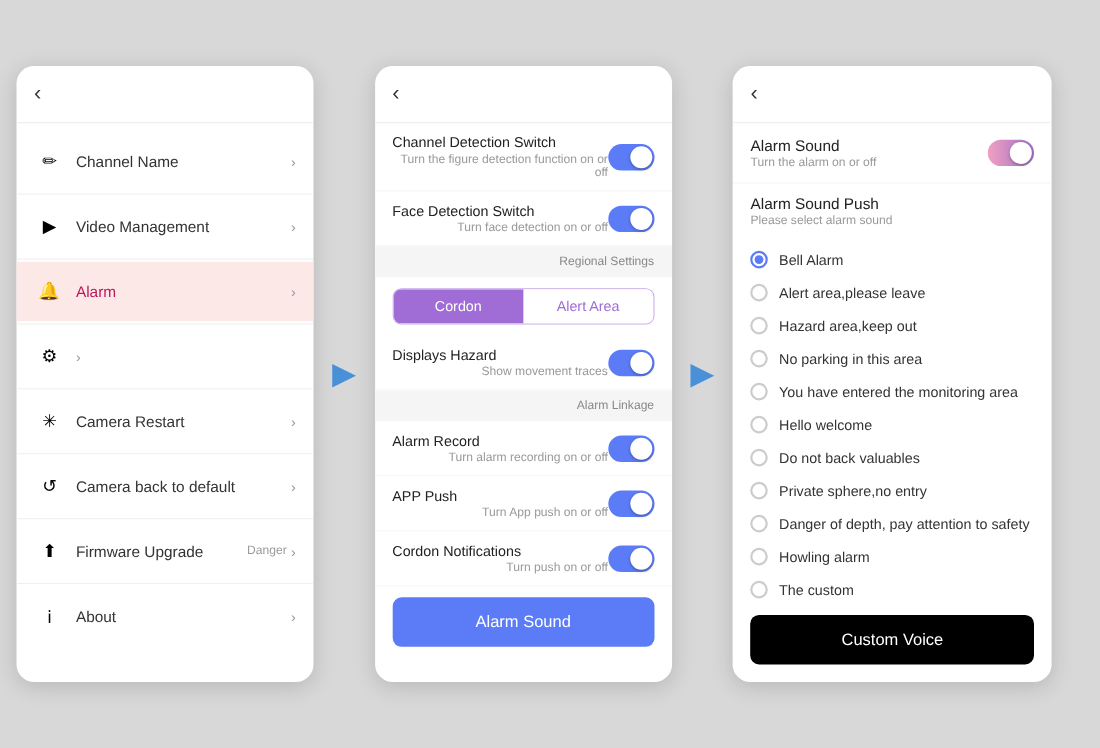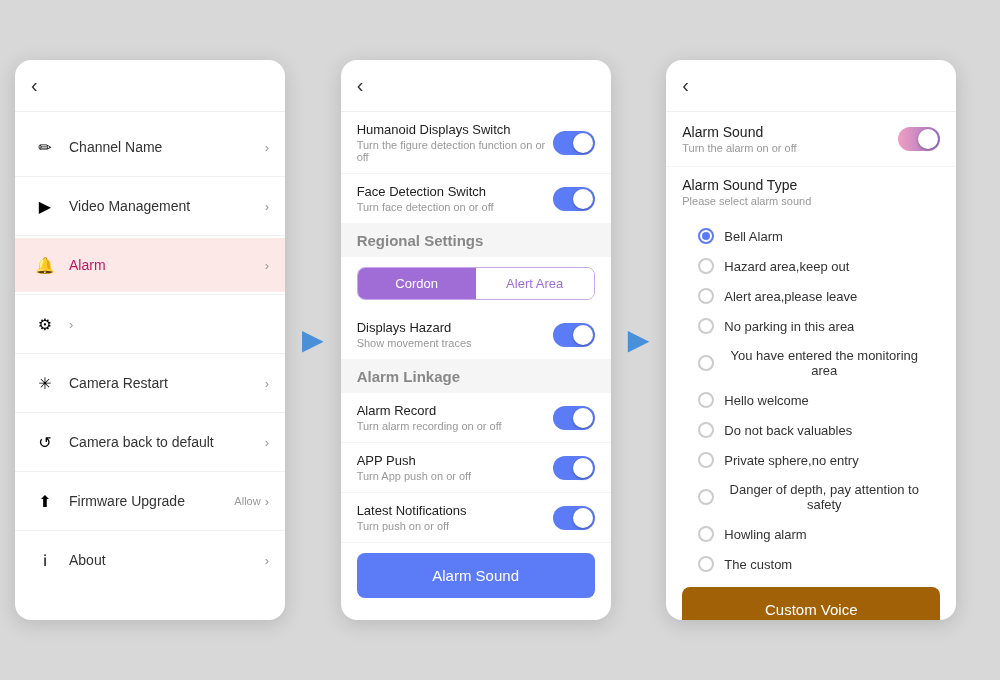--- a/index.html
+++ b/index.html
@@ -78,27 +78,28 @@
     .p2-header .save-btn { font-size: 15px; color: #4a90d9; cursor: pointer; }
     .section-list { padding: 0; overflow-y: auto; height: 510px; }
     .setting-row {
       display: flex;
       align-items: center;
       padding: 10px 16px;
       border-bottom: 1px solid #f5f5f5;
     }
     .setting-row .row-text { flex: 1; }
     .setting-row .row-title { font-size: 13px; font-weight: 500; color: #222; }
-    .setting-row .row-sub { font-size: 11px; color: #999; margin-top: 2px; }
+    .setting-row .row-sub { font-size: 11px; color: #999; margin-top: 2px; text-align: right; }
     .section-header {
       background: #f5f5f5;
       padding: 8px 16px;
-      font-size: 15px;
+      font-size: 11px;
       color: #888;
-      font-weight: 700;
+      font-weight: 400;
+      text-align: right;
     }
     
     .toggle {
       width: 42px;
       height: 24px;
       border-radius: 12px;
       position: relative;
       cursor: pointer;
       flex-shrink: 0;
     }
@@ -189,21 +190,21 @@
       box-shadow: 0 1px 3px rgba(0,0,0,0.3);
     }
     .alarm-type-section {
       padding: 10px 16px 6px;
     }
     .alarm-type-title { font-size: 14px; font-weight: 500; color: #222; margin-bottom: 2px; }
     .alarm-type-sub { font-size: 11px; color: #999; margin-bottom: 8px; }
     .radio-item {
       display: flex;
       align-items: center;
-      padding: 7px 32px;
+      padding: 7px 16px;
       cursor: pointer;
       text-align: center;
     }
     .radio-circle {
       width: 16px;
       height: 16px;
       border-radius: 50%;
       border: 2px solid #ccc;
       margin-right: 10px;
       flex-shrink: 0;
@@ -217,21 +218,21 @@
     .radio-circle.selected::after {
       content: '';
       width: 8px;
       height: 8px;
       border-radius: 50%;
       background: #5b7cf6;
     }
     .radio-label { font-size: 13px; color: #333; }
     .custom-voice-btn {
       margin: 8px 16px;
-      background: #a16207;
+      background: #000000;
       color: white;
       border: none;
       border-radius: 8px;
       padding: 14px 0;
       width: calc(100% - 32px);
       font-size: 15px;
       cursor: pointer;
       text-align: center;
     }
   </style>
@@ -277,21 +278,21 @@
         <div class="menu-divider"></div>
         <div class="menu-item">
           <div class="icon-wrap" style="font-size: 16px;">↺</div>
           <span class="label">Camera back to default</span>
           <span class="chevron">›</span>
         </div>
         <div class="menu-divider"></div>
         <div class="menu-item">
           <div class="icon-wrap" style="font-size: 16px;">⬆</div>
           <span class="label">Firmware Upgrade</span>
-          <span class="badge">Allow</span>
+          <span class="badge">Danger</span>
           <span class="chevron">›</span>
         </div>
         <div class="menu-divider"></div>
         <div class="menu-item">
           <div class="icon-wrap" style="font-size: 16px;">ℹ</div>
           <span class="label">About</span>
           <span class="chevron">›</span>
         </div>
       </div>
   </div>
@@ -300,21 +301,21 @@
 
   <div class="phone-frame phone2">
     <div class="p2-header">
       <span class="back-icon">‹</span>
       <span style="font-size:17px;font-weight:600;color:#222;"></span>
       <span class="save-btn"></span>
     </div>
     <div class="section-list" id="phone2-content">
         <div class="setting-row">
           <div class="row-text">
-            <div class="row-title">Humanoid Displays Switch</div>
+            <div class="row-title">Channel Detection Switch</div>
             <div class="row-sub">Turn the figure detection function on or off</div>
           </div>
           <div class="toggle on"></div>
         </div>
         <div class="setting-row">
           <div class="row-text">
             <div class="row-title">Face Detection Switch</div>
             <div class="row-sub">Turn face detection on or off</div>
           </div>
           <div class="toggle on"></div>
@@ -341,21 +342,21 @@
         </div>
         <div class="setting-row">
           <div class="row-text">
             <div class="row-title">APP Push</div>
             <div class="row-sub">Turn App push on or off</div>
           </div>
           <div class="toggle on"></div>
         </div>
         <div class="setting-row">
           <div class="row-text">
-            <div class="row-title">Latest Notifications</div>
+            <div class="row-title">Cordon Notifications</div>
             <div class="row-sub">Turn push on or off</div>
           </div>
           <div class="toggle on"></div>
         </div>
         <div class="bottom-btn">Alarm Sound</div>
       </div>
   </div>
 
   <div class="arrow">►</div>
 
@@ -367,34 +368,34 @@
     </div>
     <div class="p3-content" id="phone3-content">
         <div class="p3-alarm-row">
           <div class="text">
             <div class="title">Alarm Sound</div>
             <div class="sub">Turn the alarm on or off</div>
           </div>
           <div class="toggle-pink"></div>
         </div>
         <div class="alarm-type-section">
-          <div class="alarm-type-title">Alarm Sound Type</div>
+          <div class="alarm-type-title">Alarm Sound Push</div>
           <div class="alarm-type-sub">Please select alarm sound</div>
         </div>
         <div class="radio-item">
           <div class="radio-circle selected"></div>
           <span class="radio-label">Bell Alarm</span>
         </div>
         <div class="radio-item">
           <div class="radio-circle"></div>
+          <span class="radio-label">Alert area,please leave</span>
+        </div>
+        <div class="radio-item">
+          <div class="radio-circle"></div>
           <span class="radio-label">Hazard area,keep out</span>
-        </div>
-        <div class="radio-item">
-          <div class="radio-circle"></div>
-          <span class="radio-label">Alert area,please leave</span>
         </div>
         <div class="radio-item">
           <div class="radio-circle"></div>
           <span class="radio-label">No parking in this area</span>
         </div>
         <div class="radio-item">
           <div class="radio-circle"></div>
           <span class="radio-label">You have entered the monitoring area</span>
         </div>
         <div class="radio-item">

